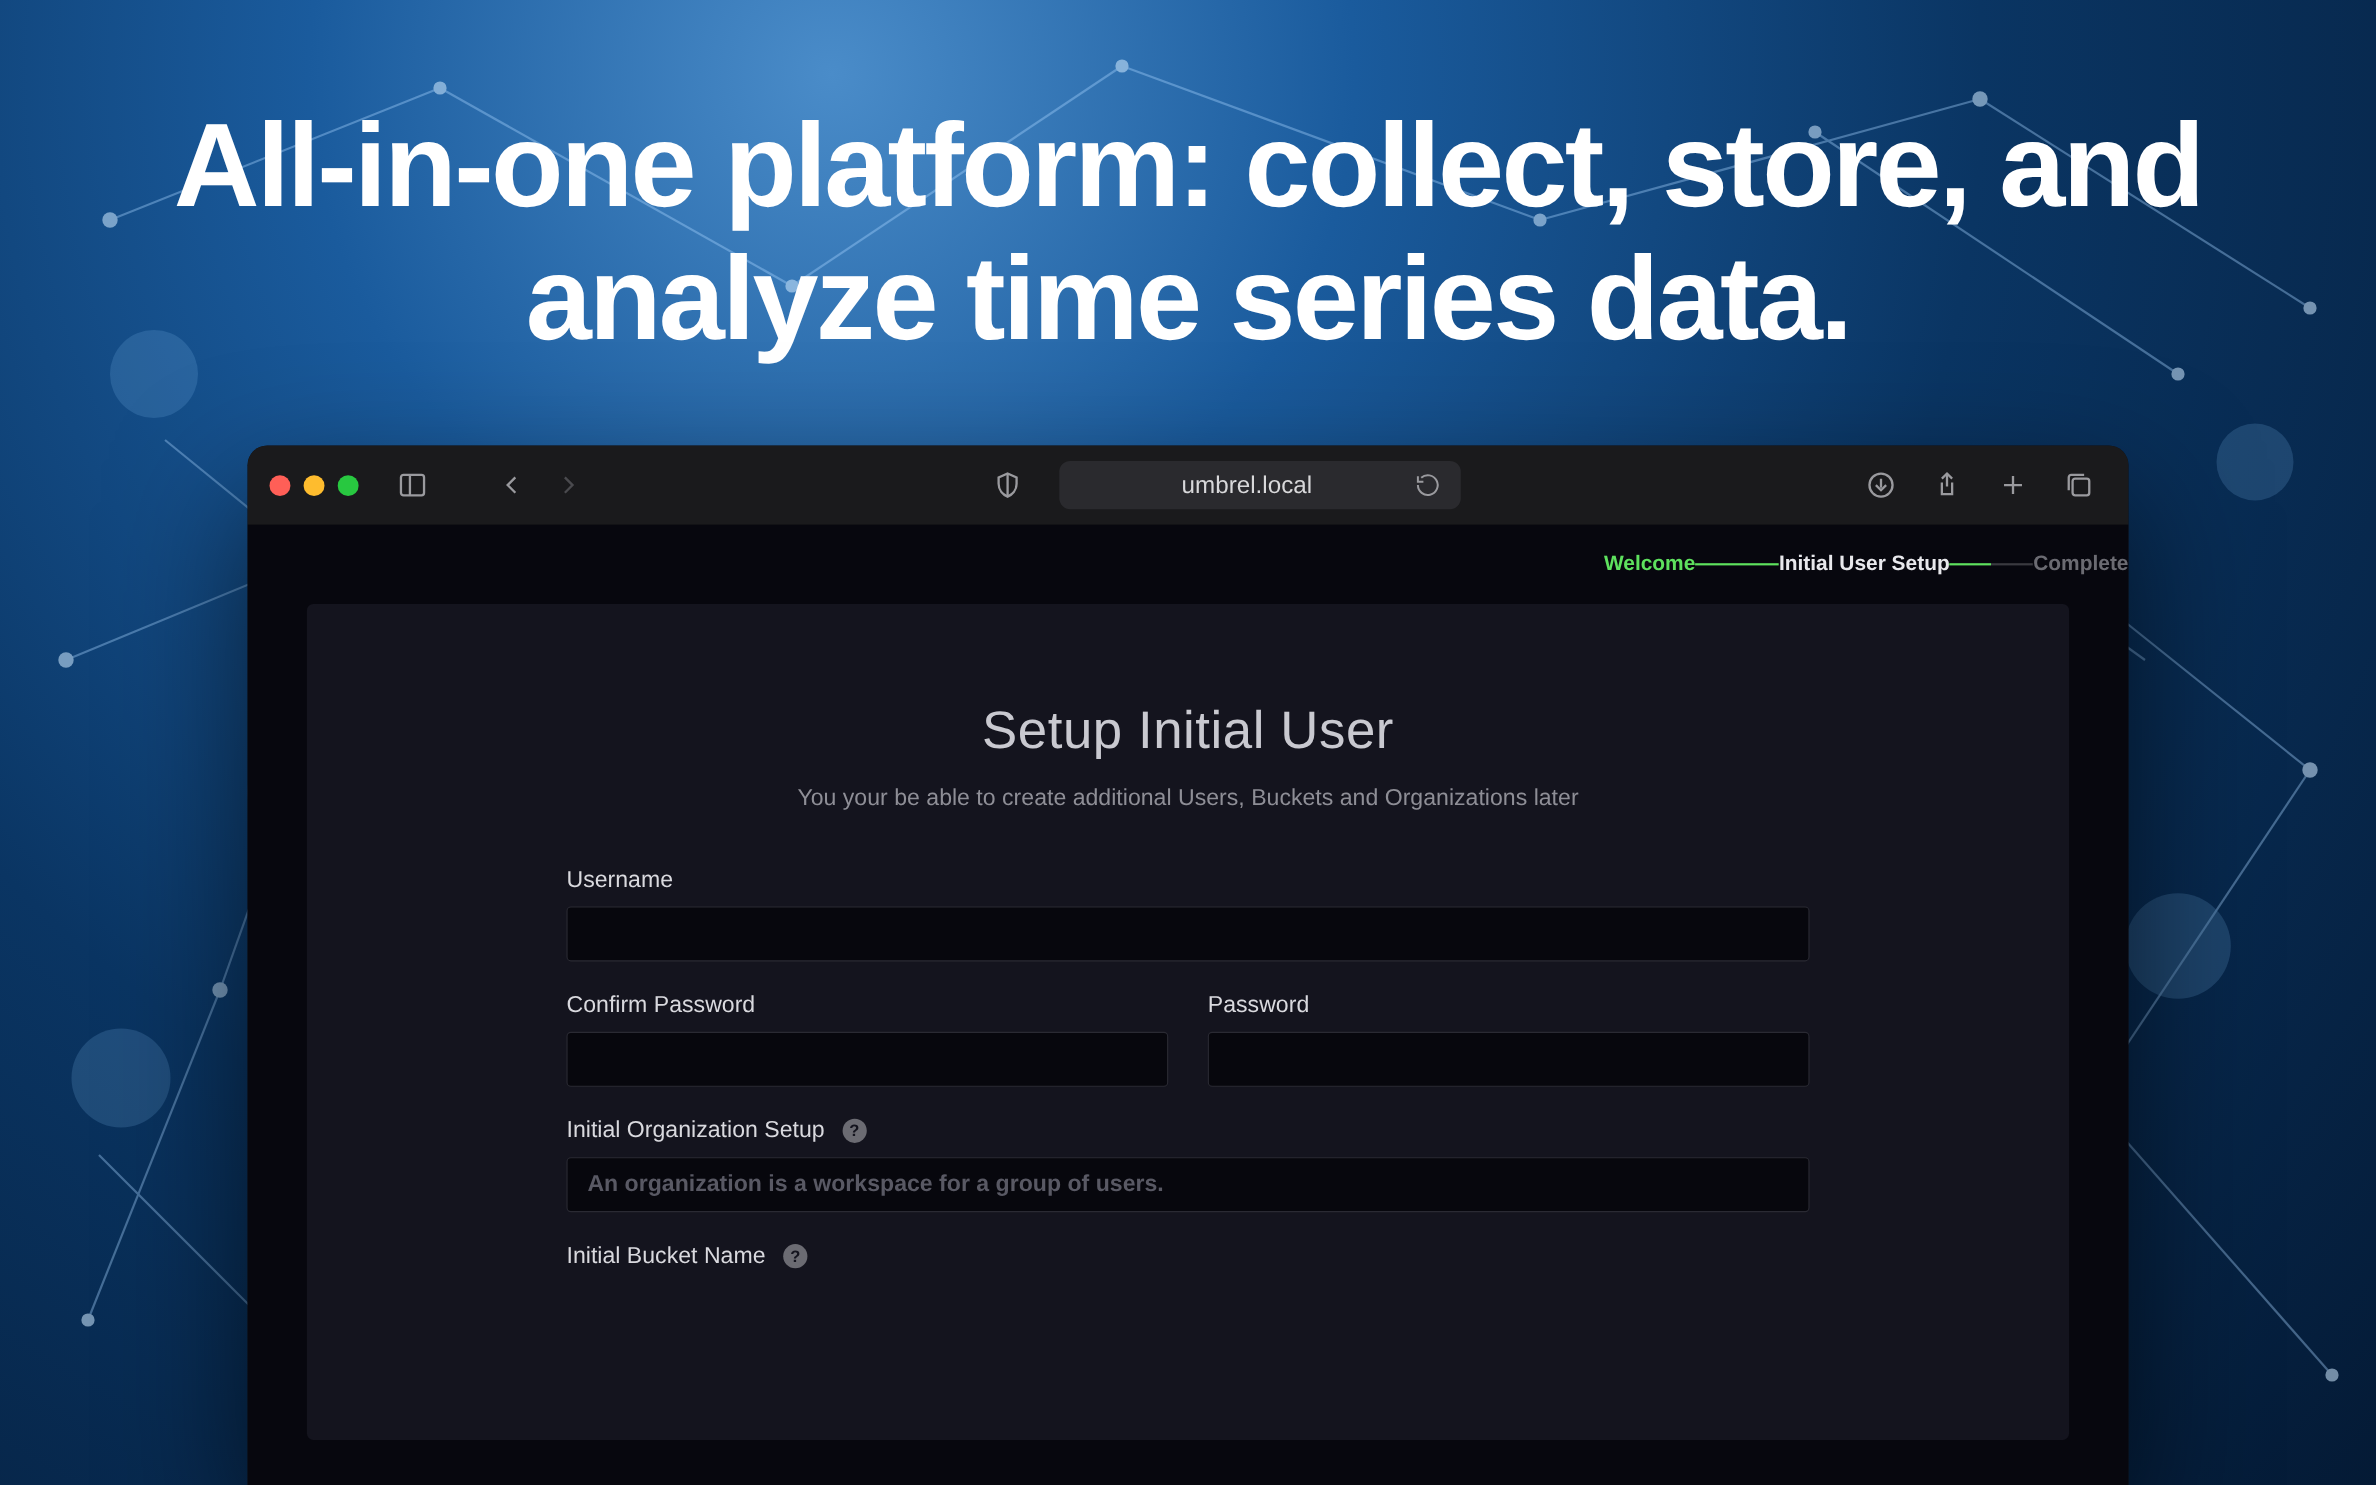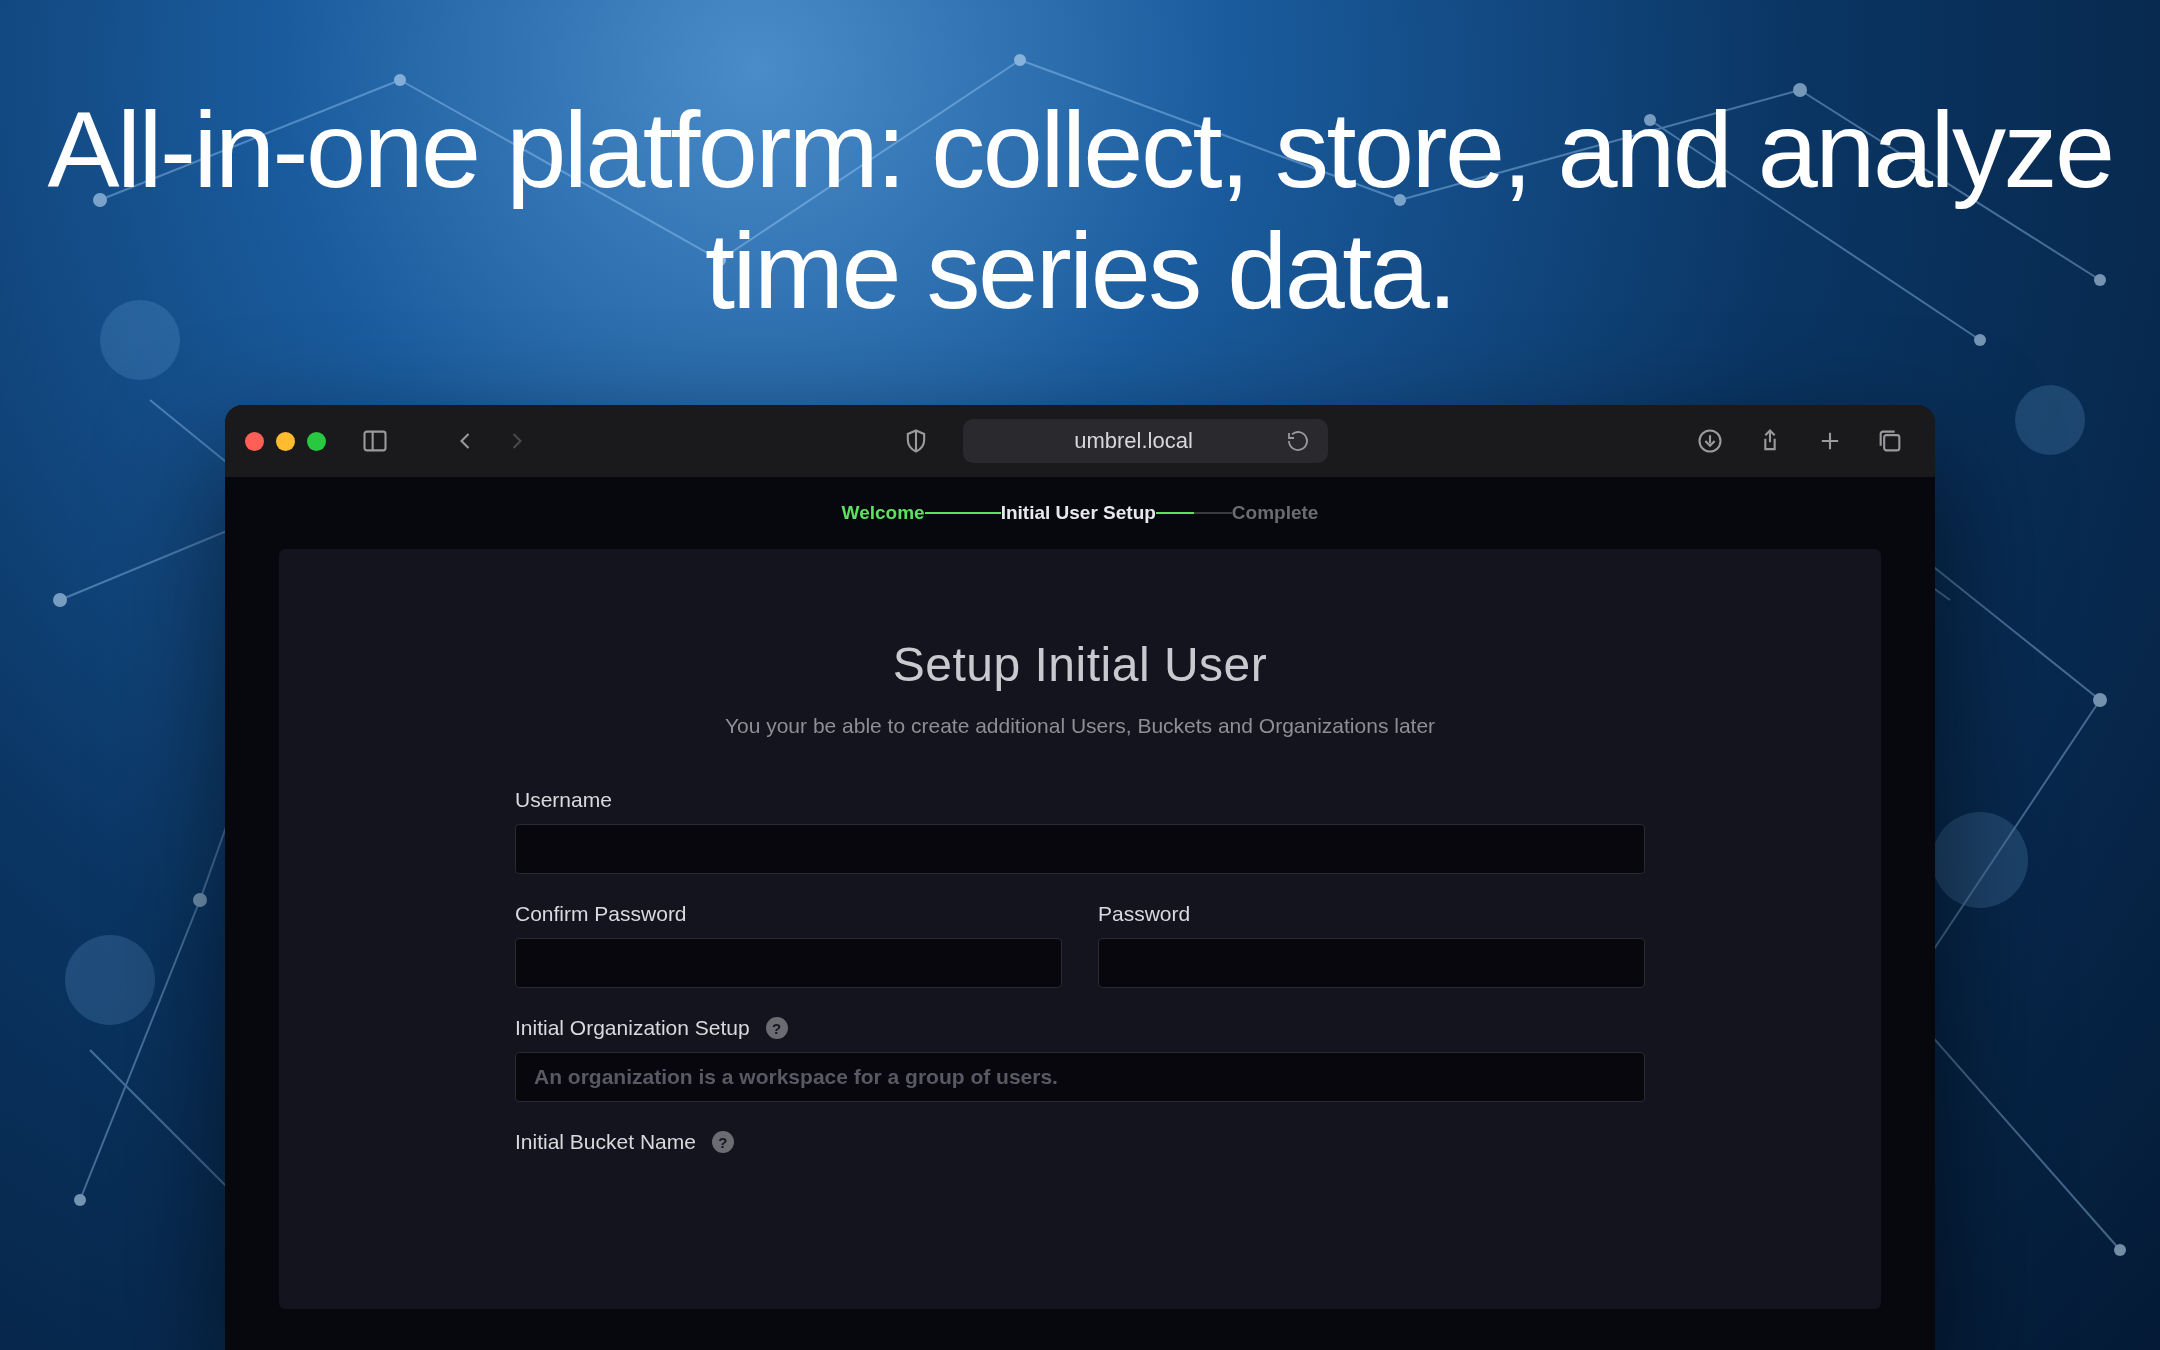--- a/index.html
+++ b/index.html
@@ -16,21 +16,21 @@
     inset: 0;
     background: radial-gradient(circle at 35% 5%, #4a8cc9 0%, #1a5b9d 25%, #0a3563 55%, #041a35 100%);
   }
   .bg svg { position: absolute; inset: 0; width: 100%; height: 100%; opacity: 0.55; }
   .headline {
     position: relative;
     z-index: 2;
     text-align: center;
     color: #fff;
     font-size: 108px;
-    font-weight: 400;
+    font-weight: 700;
     line-height: 1.12;
     letter-spacing: -2.5px;
     padding-top: 90px;
   }
   .browser {
     position: absolute;
     left: 225px;
     top: 405px;
     width: 1710px;
     height: 945px;
@@ -80,21 +80,21 @@
 
   .page {
     background: #07070e;
     height: calc(100% - 72px);
     overflow: hidden;
   }
   .stepper {
     height: 72px;
     display: flex;
     align-items: center;
-    justify-content: center;
+    justify-content: flex-end;
     font-size: 19px;
     font-weight: 600;
   }
   .step { color: #6b6b72; }
   .step.done { color: #5ee15e; }
   .step.active { color: #e8e8ec; }
   .step-line {
     width: 76px; height: 2px;
     background: #3a3a40;
   }

